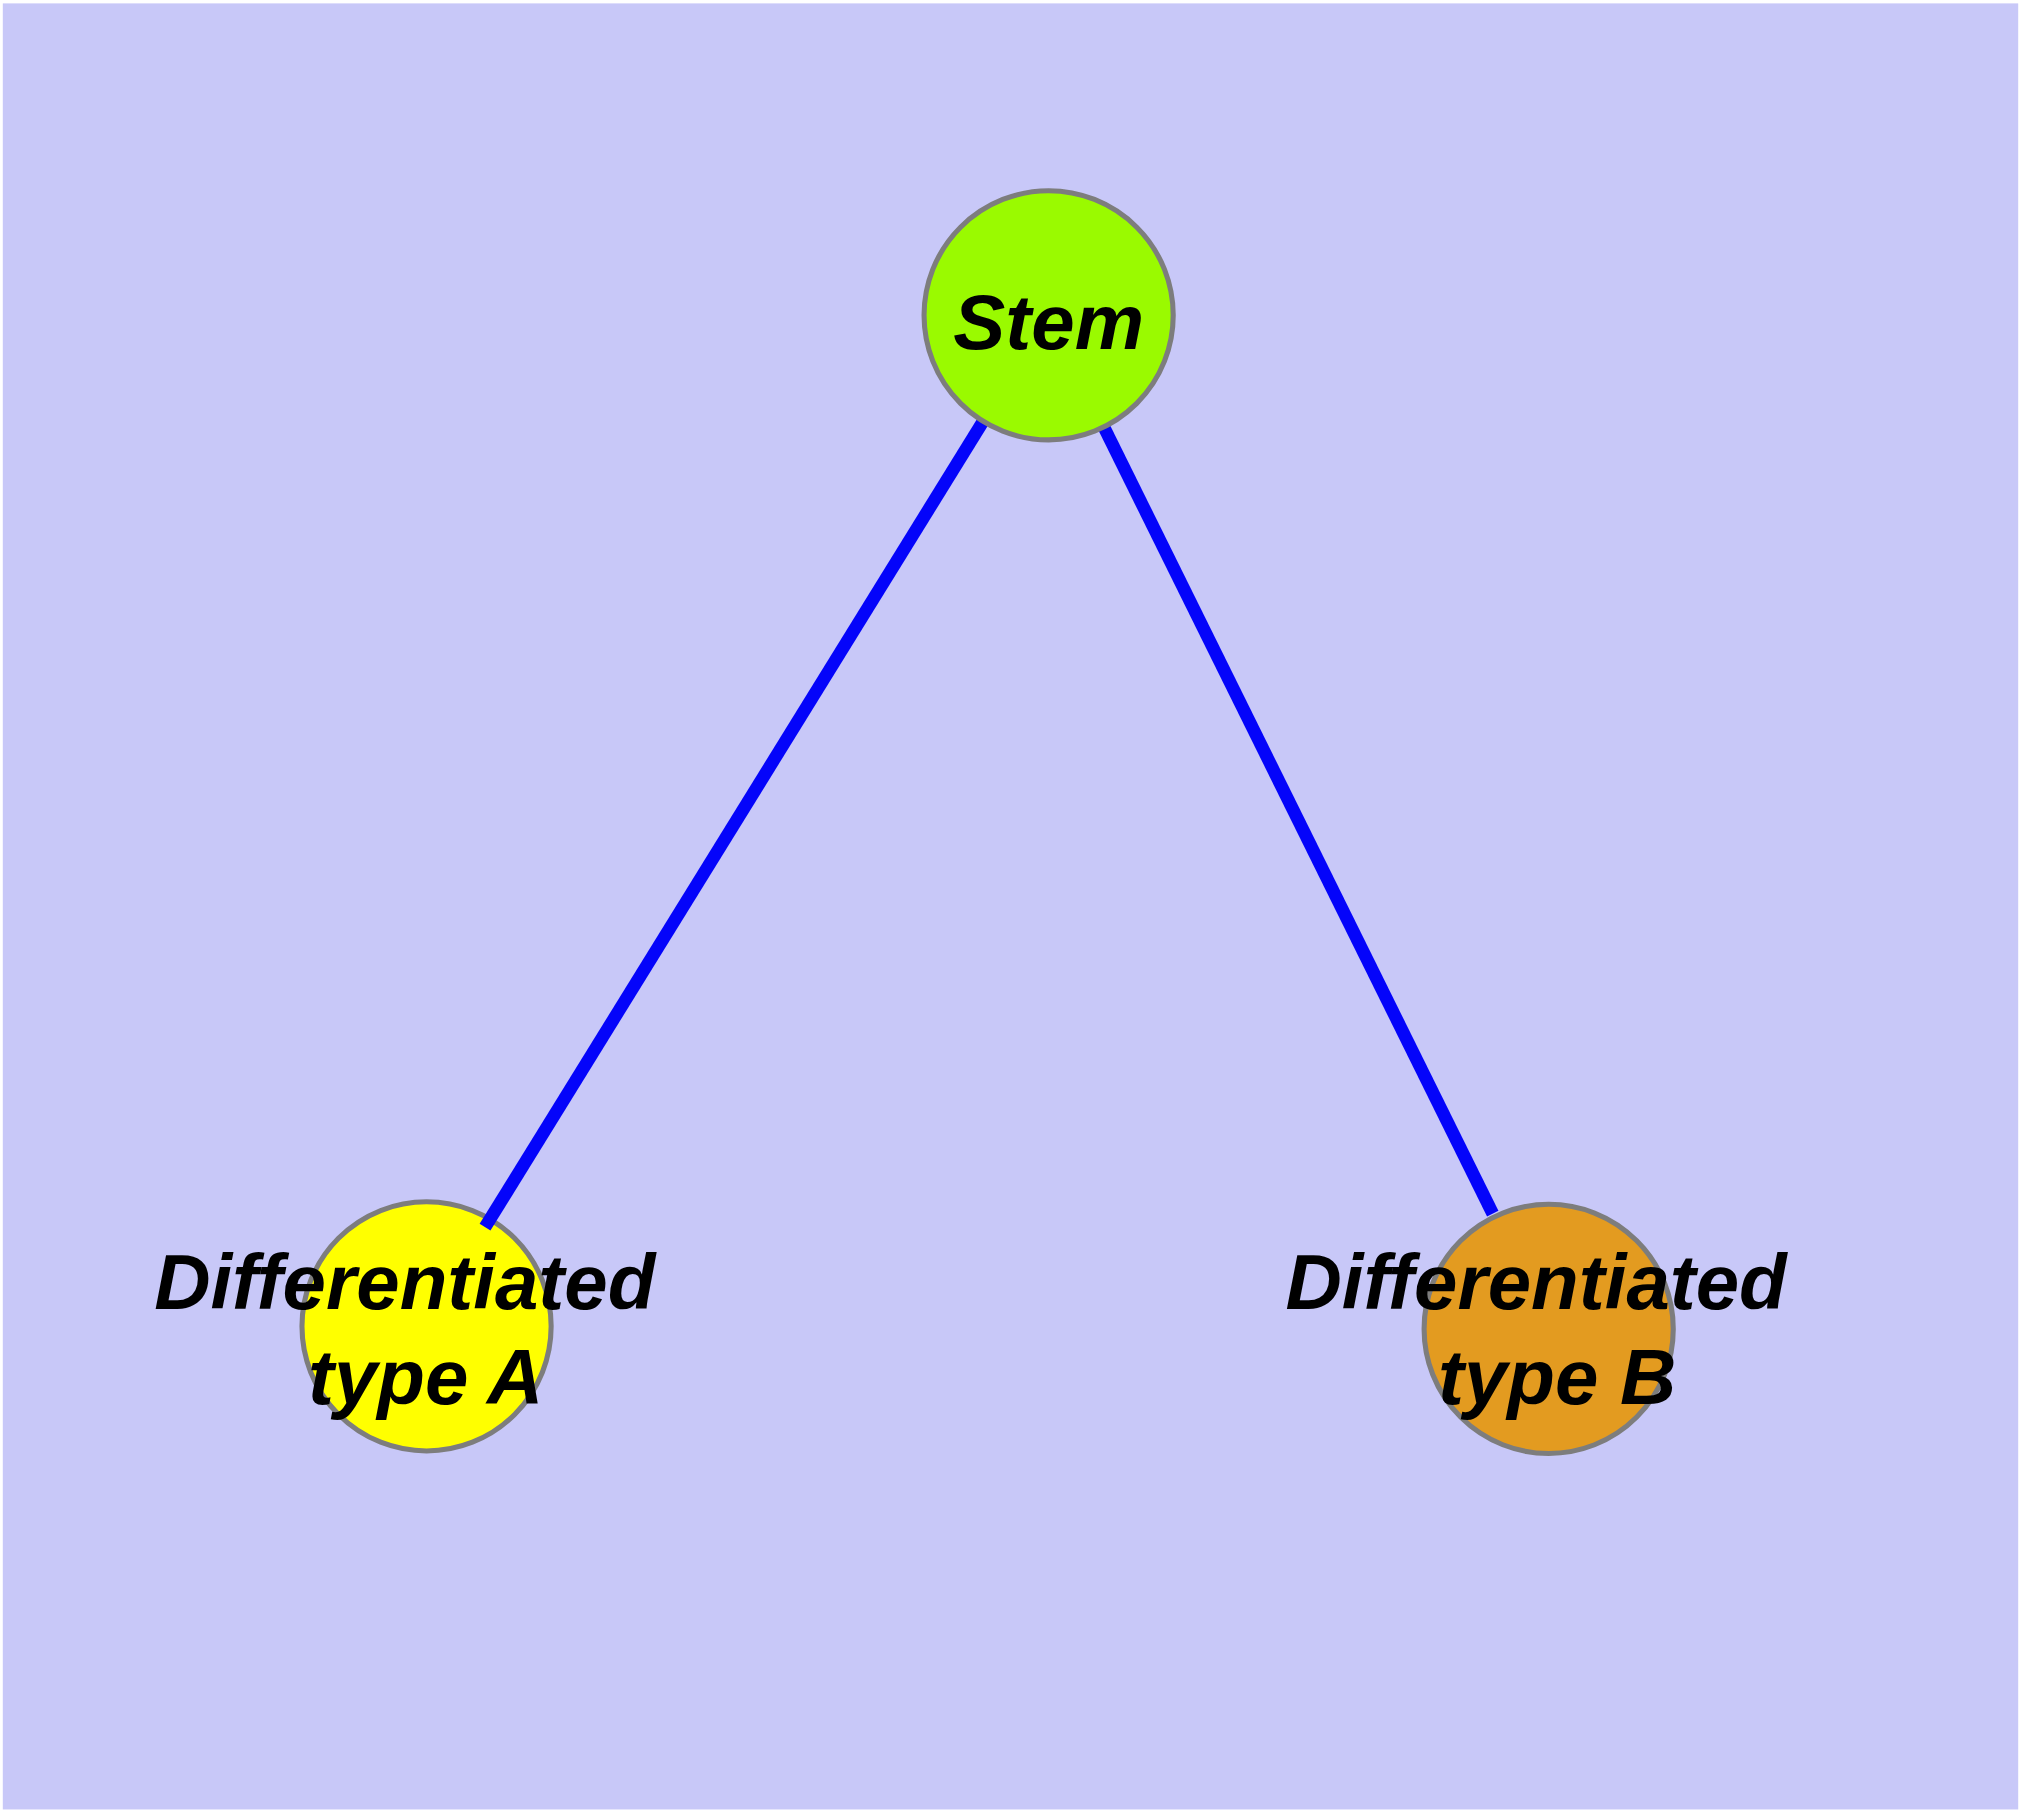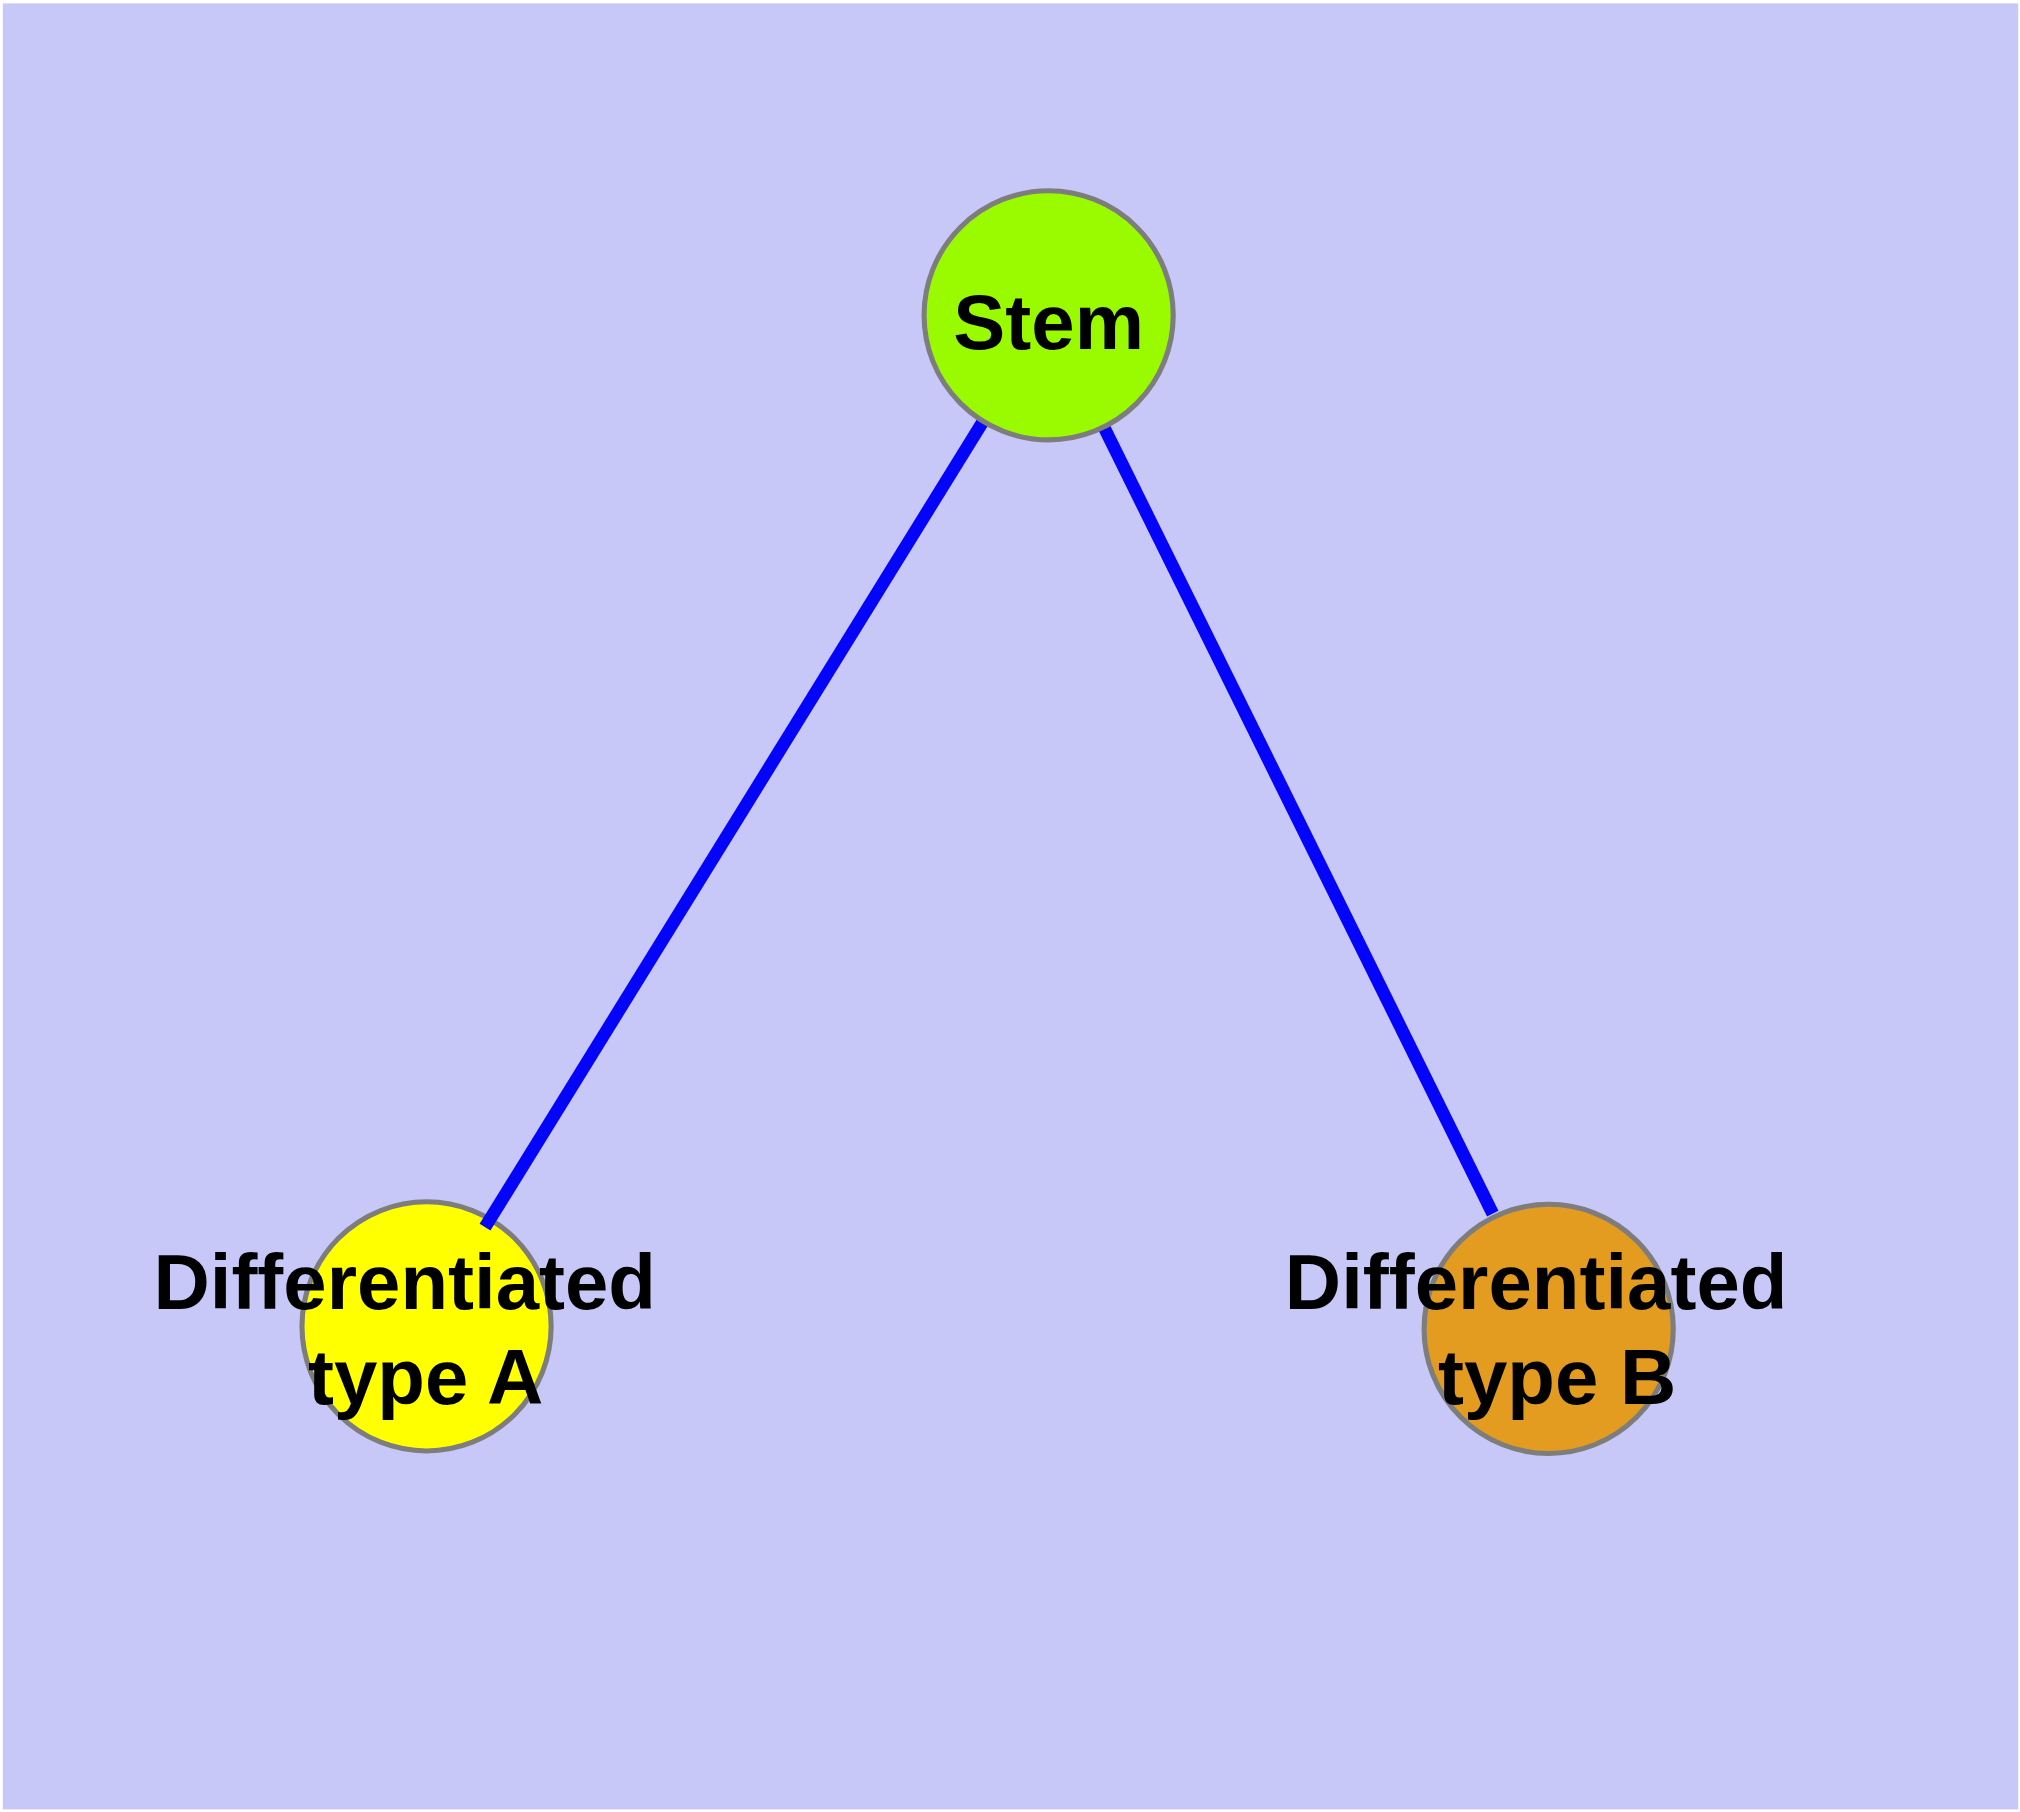--- a/index.html
+++ b/index.html
@@ -8,20 +8,21 @@
     background: #ffffff;
     width: 2021px;
     height: 1812px;
     overflow: hidden;
     font-family: "Liberation Sans", sans-serif;
   }
   .diagram-wrap {
     position: relative;
     width: 2021px;
     height: 1812px;
+    font-style: italic;
   }
   svg {
     display: block;
   }
   .node-label {
     font-family: "Liberation Sans", sans-serif;
     font-weight: bold;
     font-size: 92px;
     fill: #000000;
   }

